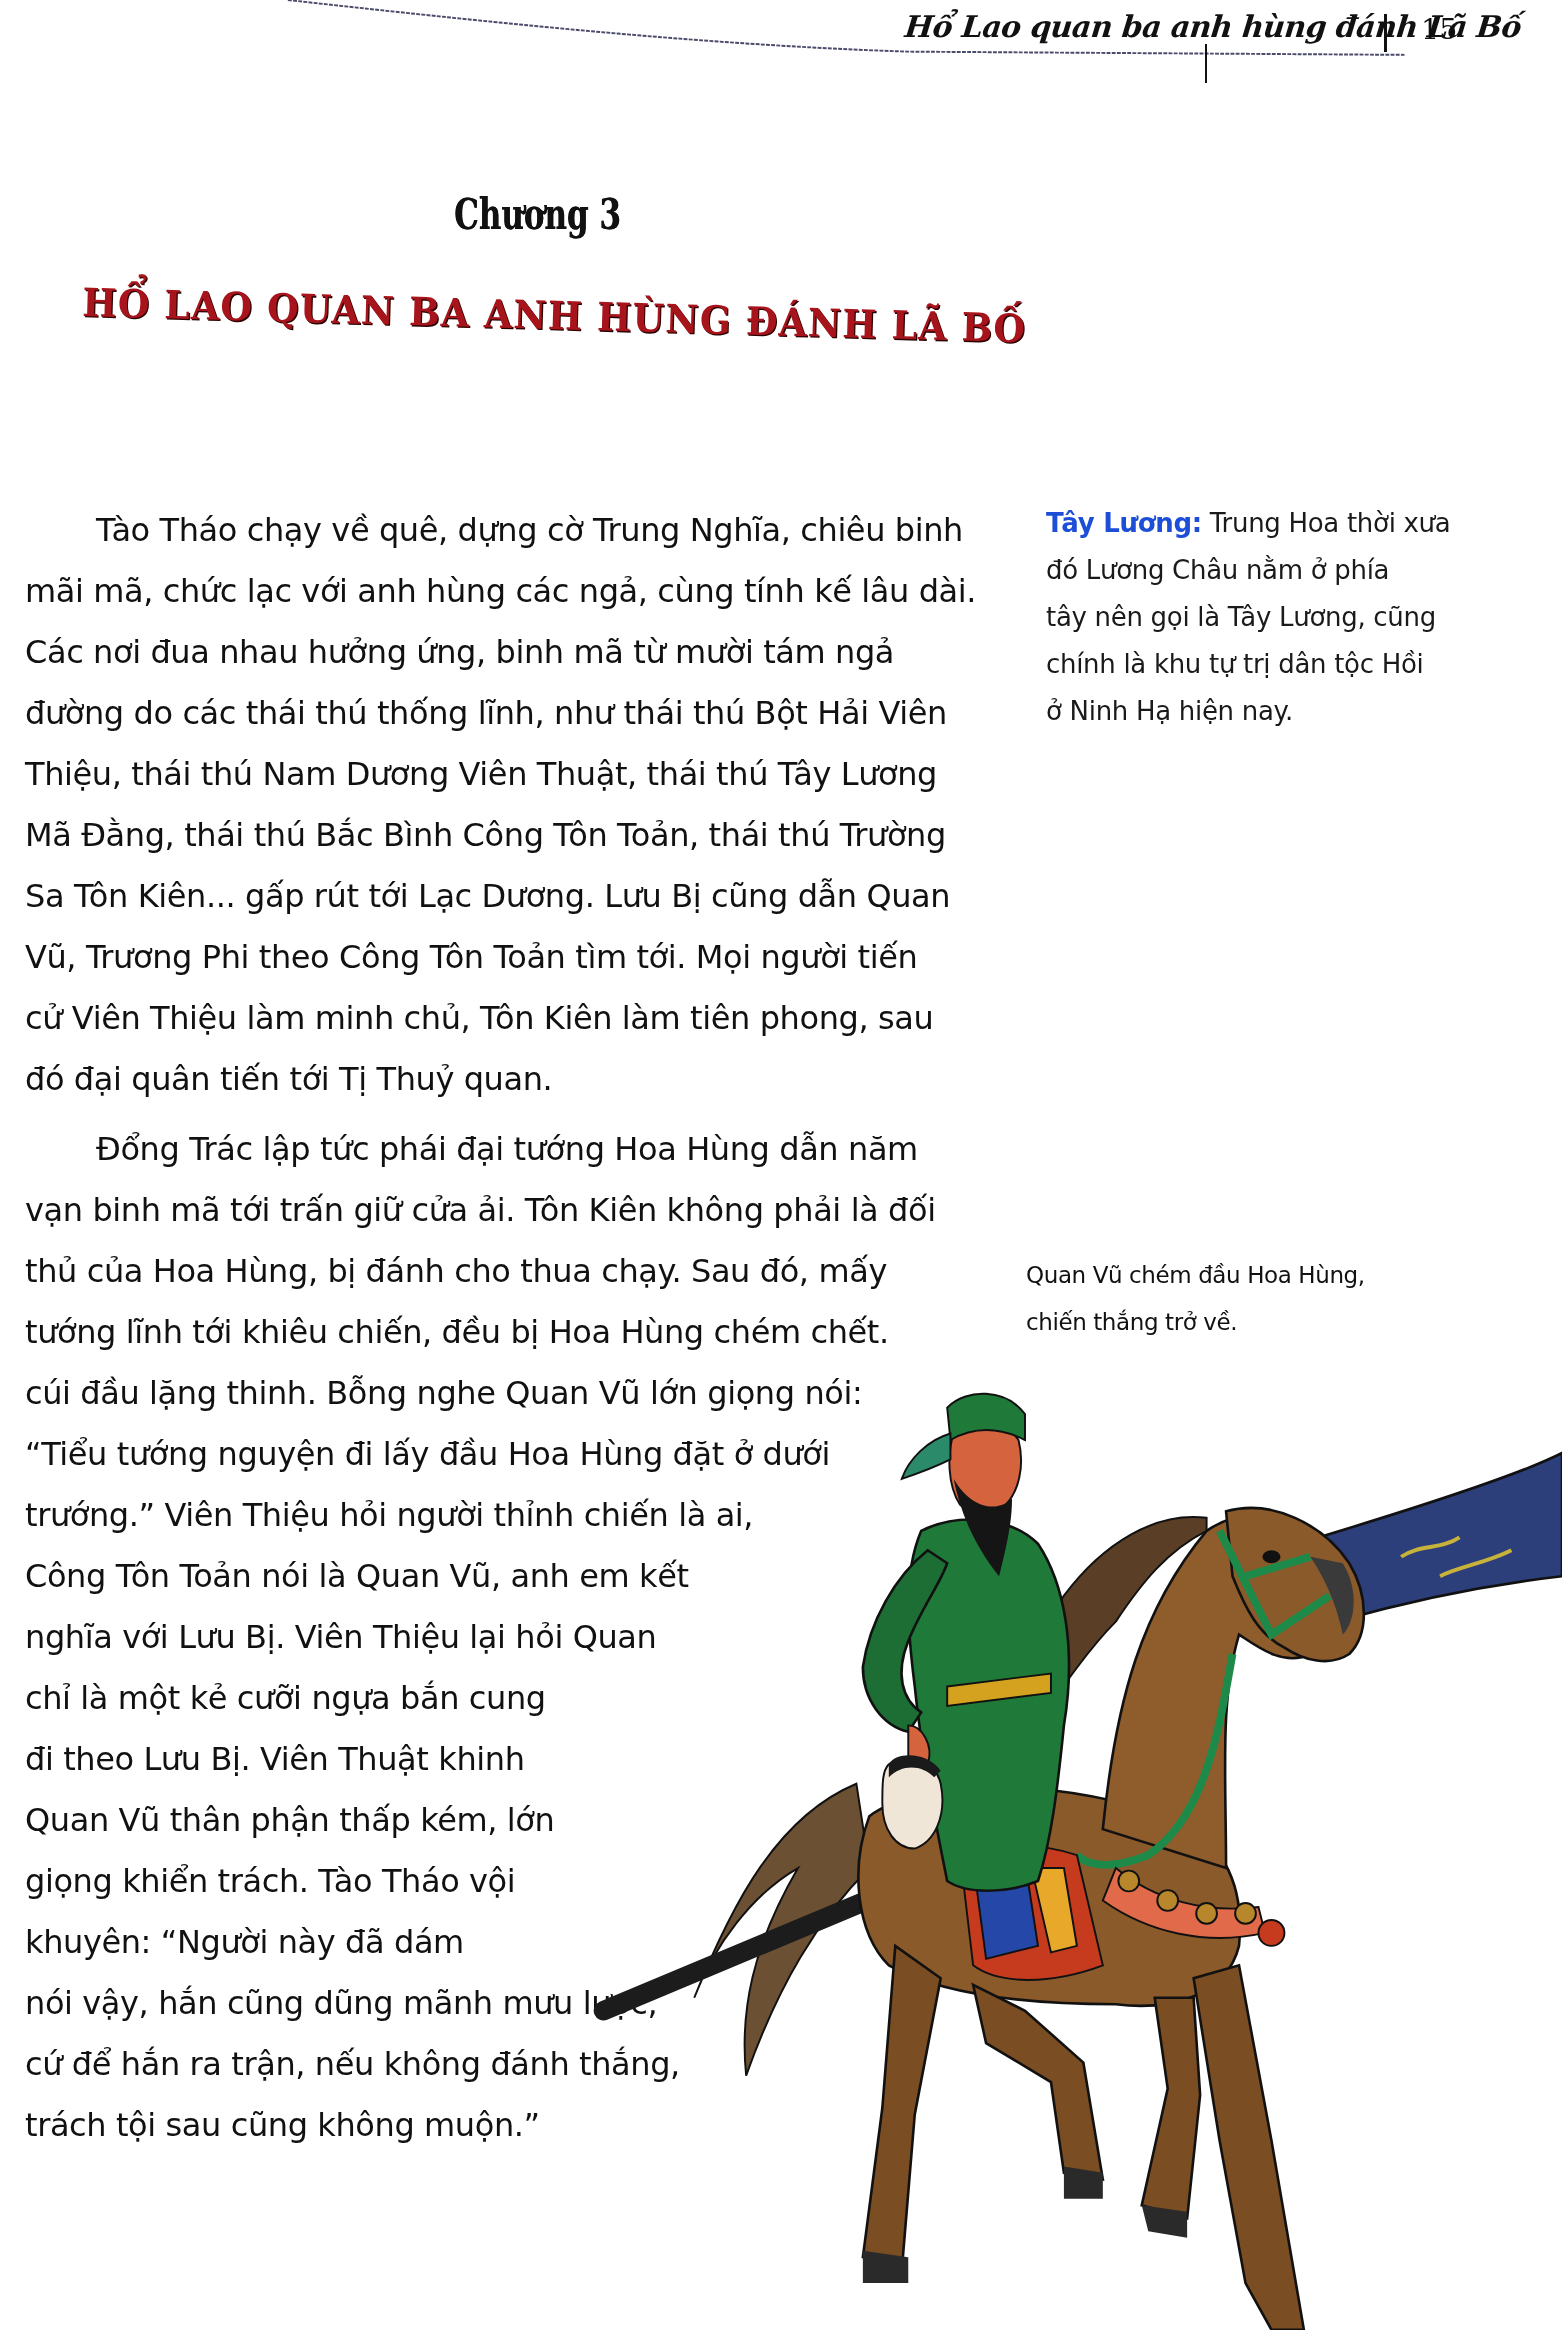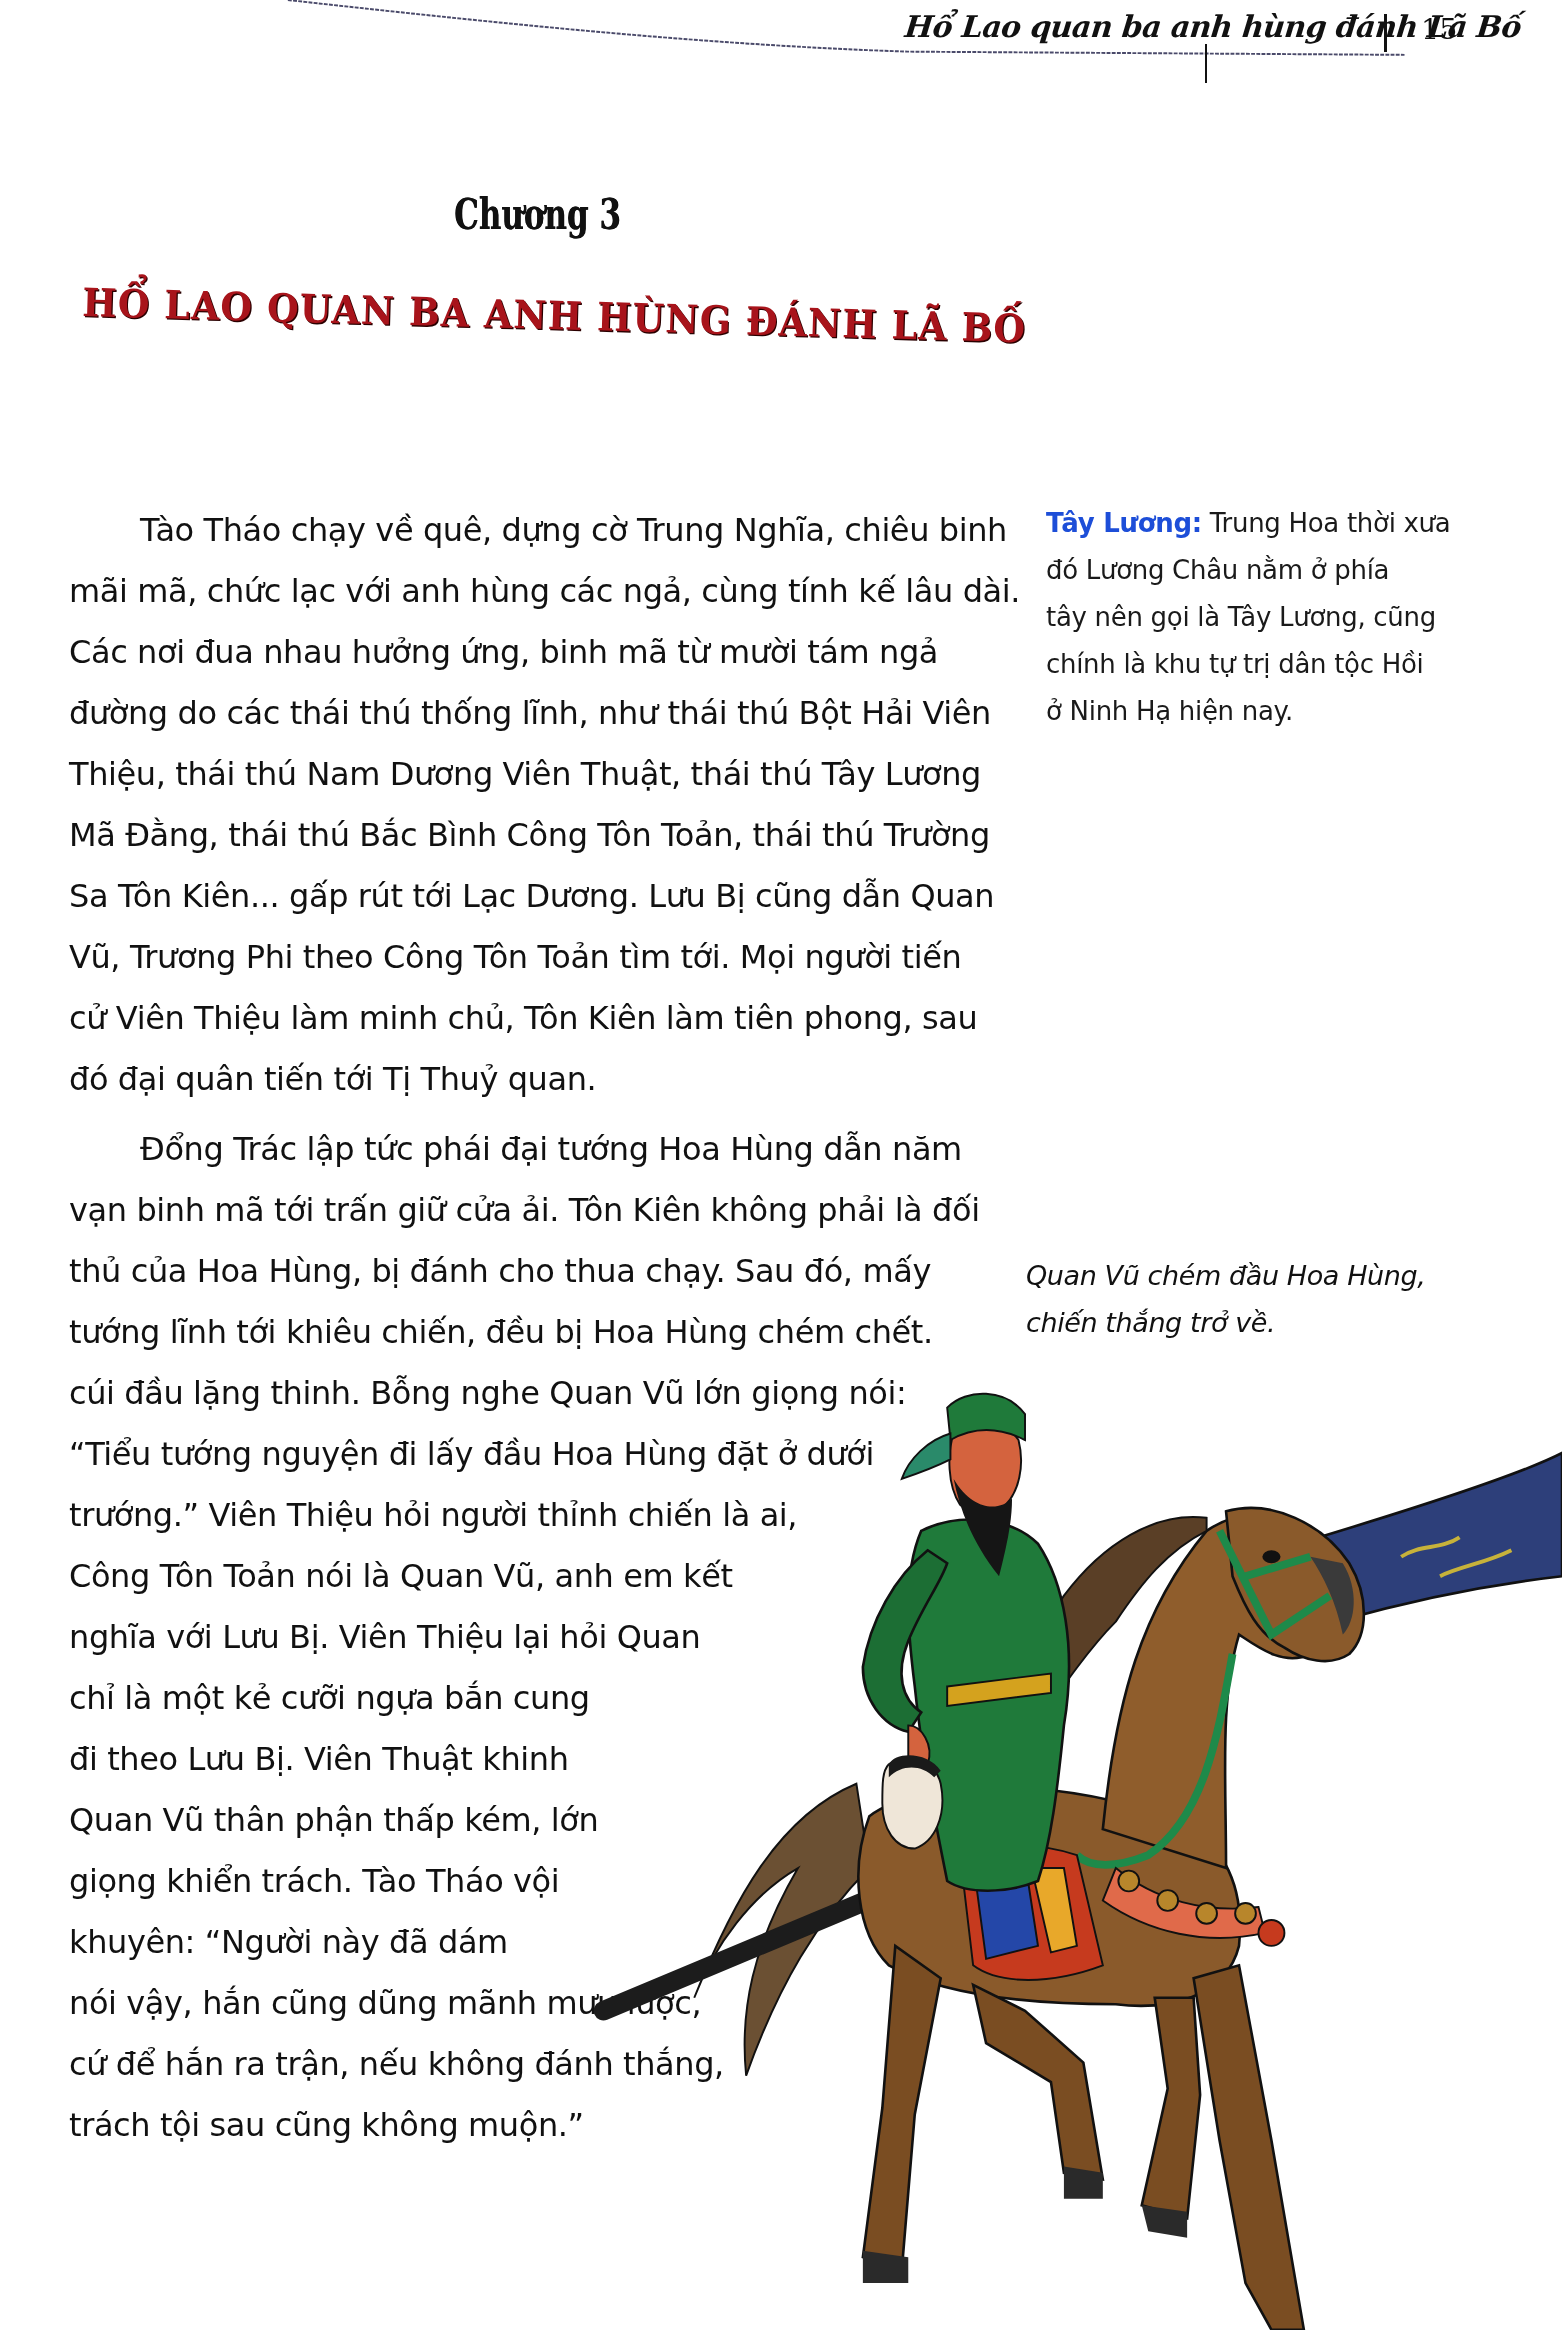--- a/index.html
+++ b/index.html
@@ -41,37 +41,37 @@
     transform:rotate(1.6deg) scaleX(0.93); transform-origin:left top;
     text-shadow: 1.3px 1.3px 0 #2a0000;
   }
 
   
   .body-text {
     position:absolute; left:25px; top:500px;
     font-family:"DejaVu Sans", sans-serif; font-size:32px; line-height:61px;
     color:#111; letter-spacing:-0.4px;
   }
-  .body-line { display:block; white-space:nowrap; height:61px;margin-left:44px; }
+  .body-line { display:block; white-space:nowrap; height:61px; }
   .indent { padding-left:71px; }
   .para-gap { height:9px; display:block; }
 
   
   .sidebar-note {
     position:absolute; left:1046px; top:500px; width:402px;
     font-family:"DejaVu Sans", sans-serif; font-size:26px; line-height:47px;
     color:#1a1a1a; letter-spacing:-0.3px;
   }
   .sidebar-line { display:block; white-space:nowrap; height:47px; }
   .note-term { font-weight:bold; color:#1d4ed8;margin-top:20px; }
 
   
   .image-caption {
     position:absolute; left:1026px; top:1252px; width:441px;
-    font-family:"DejaVu Sans", sans-serif; font-style:italic; font-size:27px;
+    font-family:"DejaVu Sans", sans-serif; font-size:23px;
     line-height:47px; color:#111; letter-spacing:-0.4px;
   }
   .caption-line { display:block; white-space:nowrap; }
 
   
   .illustration { position:absolute; left:584px; top:1362px; width:978px; height:968px; }
 </style>
 </head>
 <body>
 

